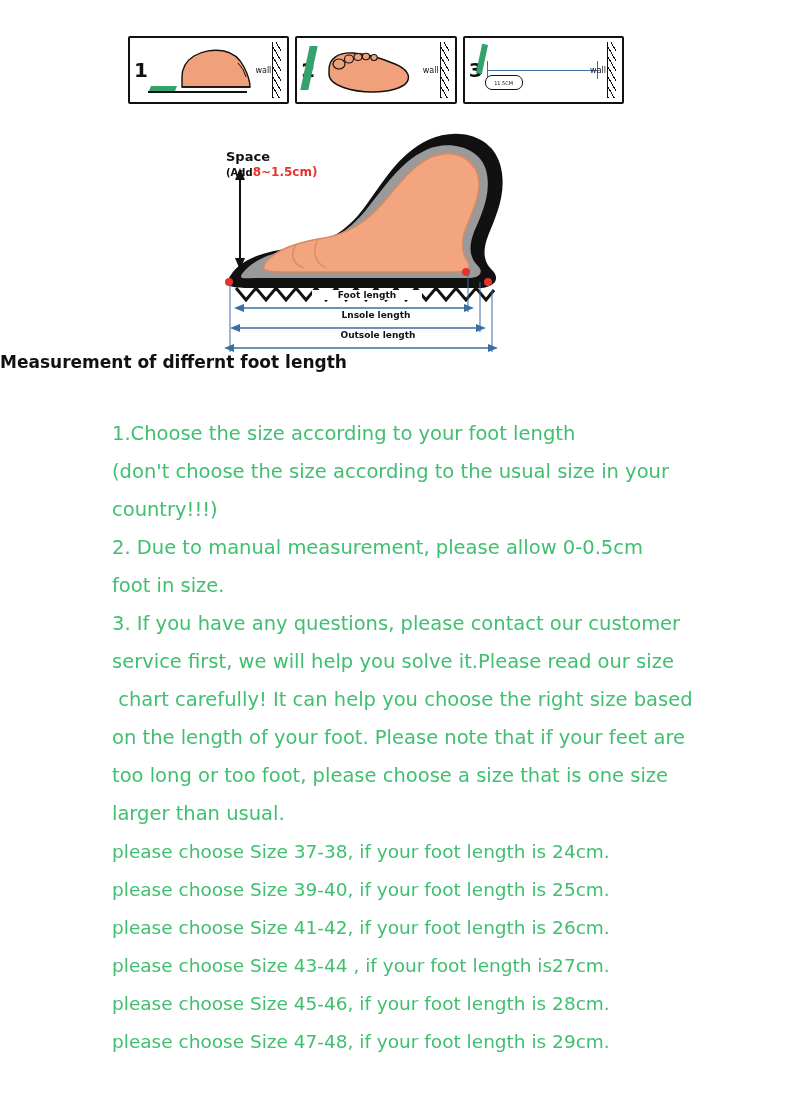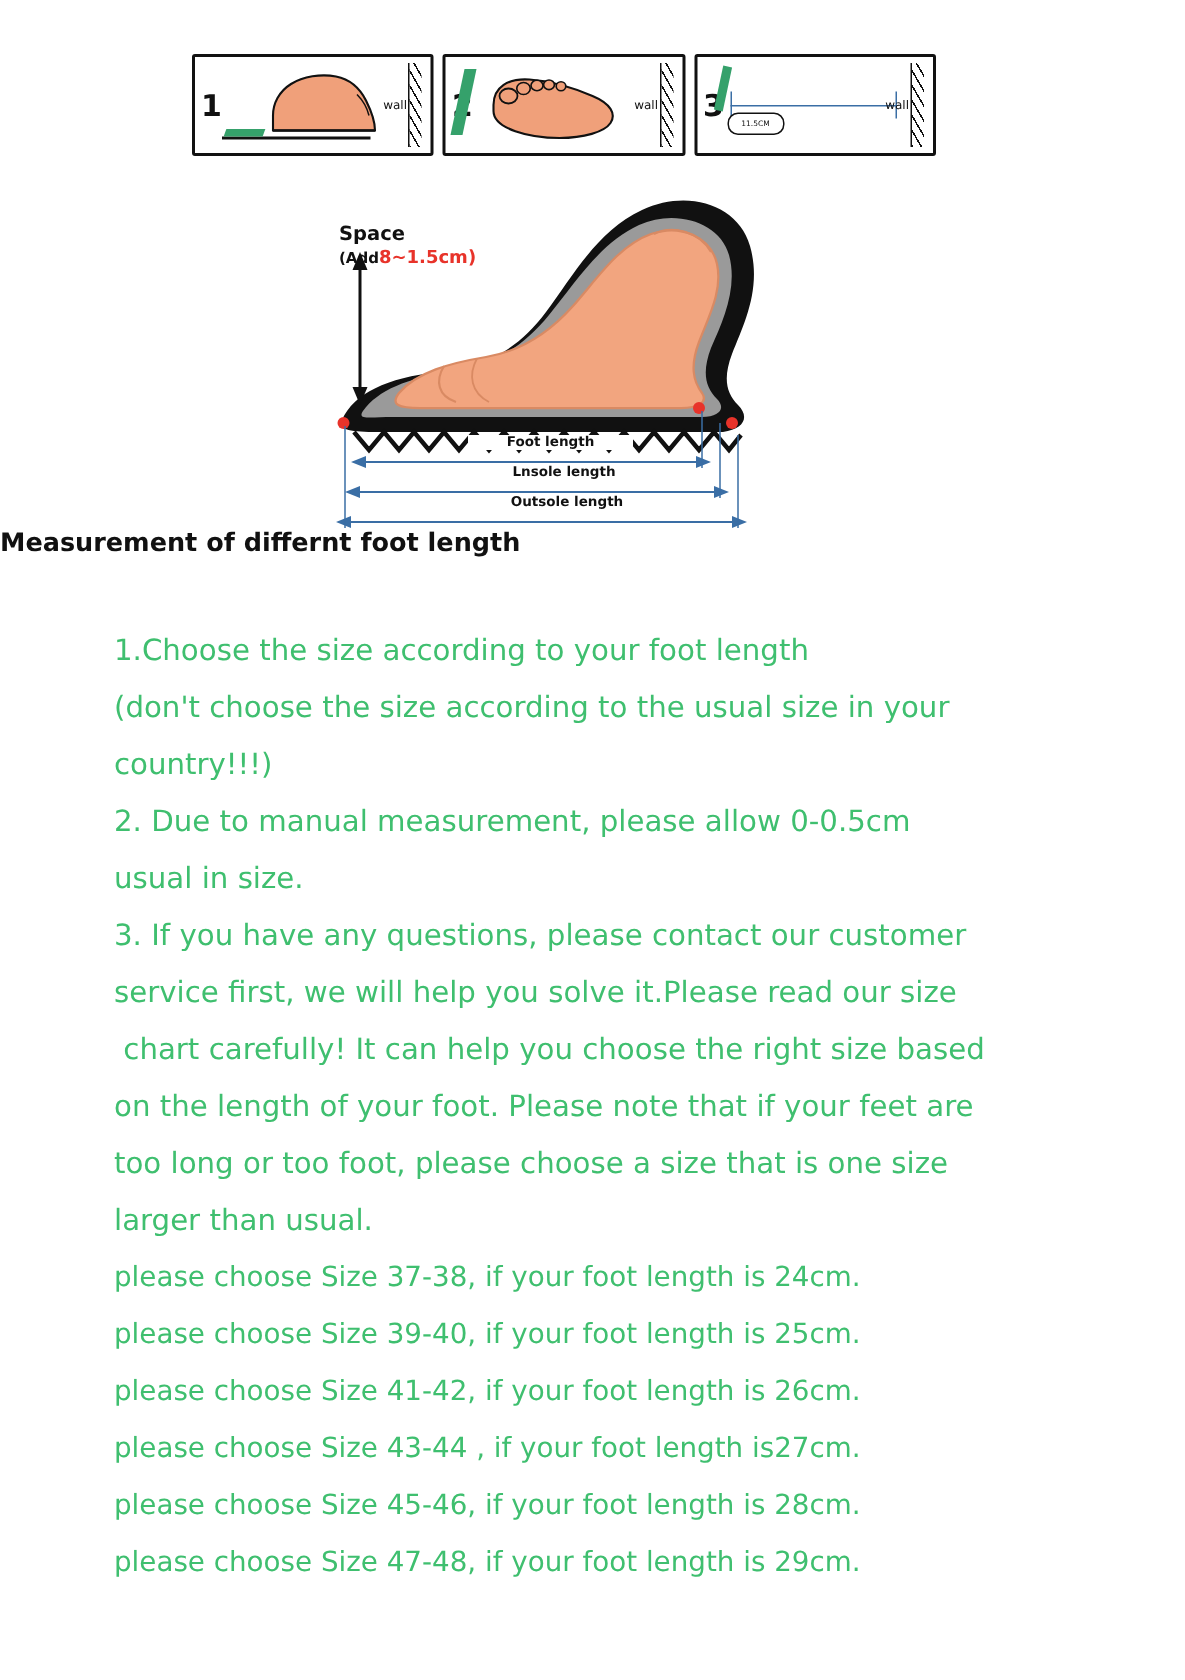--- a/index.html
+++ b/index.html
@@ -193,21 +193,21 @@
   .body-text {
     position: absolute;
     left: 76px;
     top: 415px;
     width: 660px;
     color: #3fbf6f;
     font-size: 19.5px;
     line-height: 38px;
     font-family: "DejaVu Sans", sans-serif;
   }
-  .body-text .ln { white-space: pre; }
+  .body-text .ln { white-space: pre; margin-left: 36px; }
   .body-text .ln.small { font-size: 18.5px; }
 </style>
 </head>
 <body>
 
 <div class="page">
 
   <div class="steps">
 
     <div class="step">
@@ -313,21 +313,21 @@
     <div class="dim-row" style="left:118px; top:218px; width:128px; background:#fff;">Outsole length</div>
   </div>
 
   <div class="caption">Measurement of differnt foot length</div>
 
   <div class="body-text">
     <div class="ln">1.Choose the size according to your foot length</div>
     <div class="ln">(don't choose the size according to the usual size in your</div>
     <div class="ln">country!!!)</div>
     <div class="ln">2. Due to manual measurement, please allow 0-0.5cm</div>
-    <div class="ln">usual in size.</div>
+    <div class="ln">foot in size.</div>
     <div class="ln">3. If you have any questions, please contact our customer</div>
     <div class="ln">service first, we will help you solve it.Please read our size</div>
     <div class="ln"> chart carefully! It can help you choose the right size based</div>
     <div class="ln">on the length of your foot. Please note that if your feet are</div>
     <div class="ln">too long or too foot, please choose a size that is one size</div>
     <div class="ln">larger than usual.</div>
 
     <div class="ln small">please choose Size 37-38, if your foot length is 24cm.</div>
     <div class="ln small">please choose Size 39-40, if your foot length is 25cm.</div>
     <div class="ln small">please choose Size 41-42, if your foot length is 26cm.</div>

